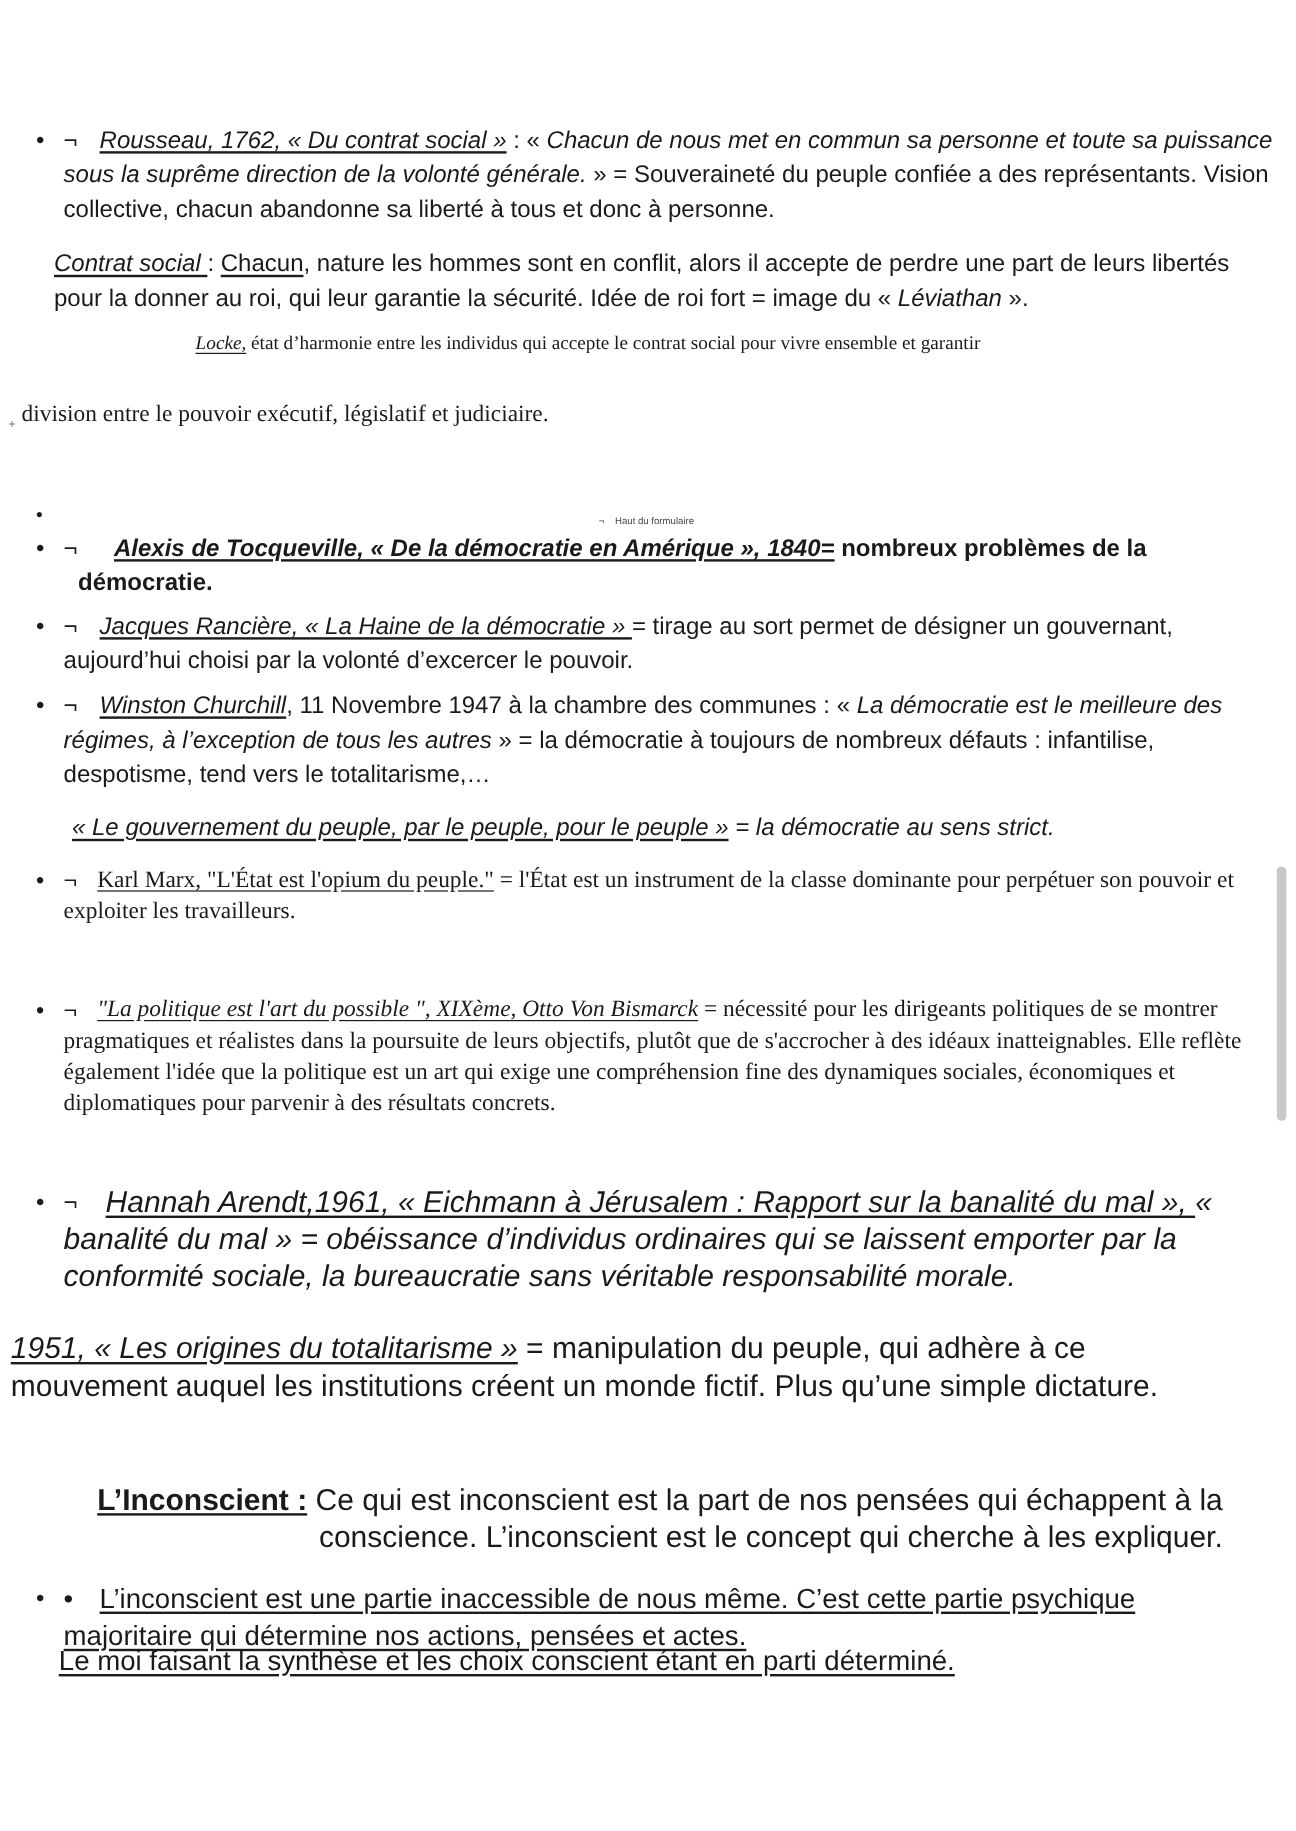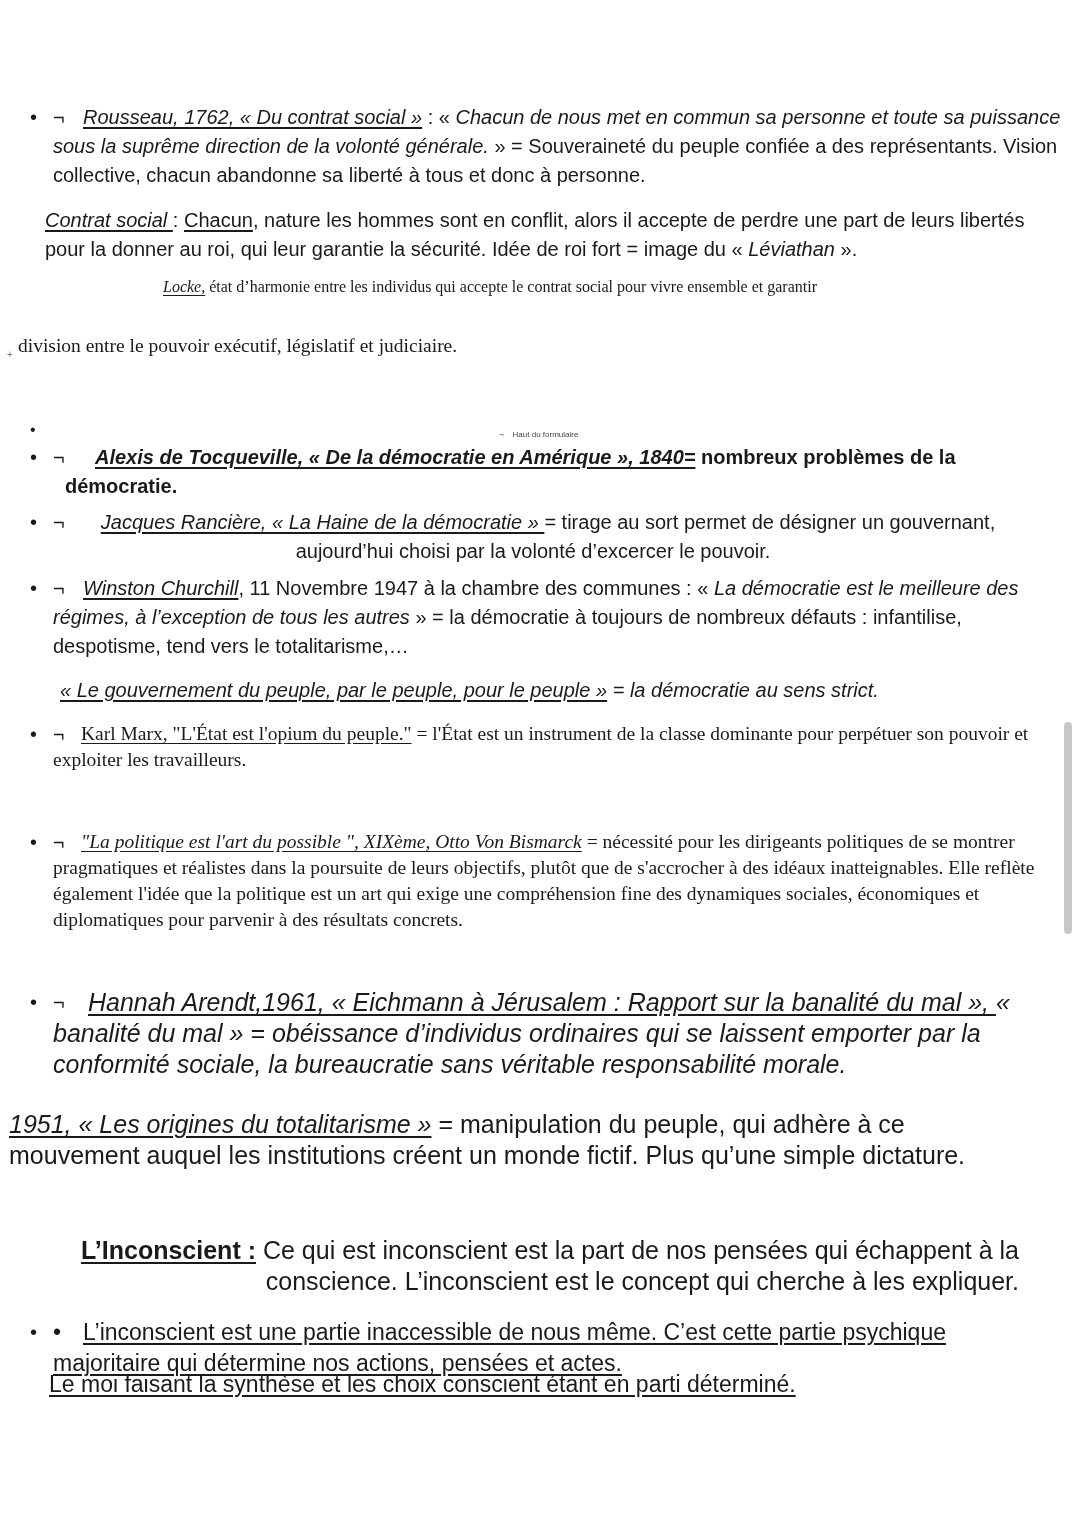--- a/index.html
+++ b/index.html
@@ -49,21 +49,21 @@
   <span class="bullet">•</span>
   <span class="not">¬</span>
   <div style="position:absolute;left:65px;top:0;width:980px;text-indent:30px;font-weight:bold;">
     <span class="i u">Alexis de Tocqueville, « De la démocratie en Amérique », 1840=</span><span> nombreux problèmes de la démocratie.</span>
   </div>
 </div>
 
 <div class="blk sans p20" style="top:508px;left:0;width:1080px;">
   <span class="bullet">•</span>
   <span class="not">¬</span>
-  <div style="position:absolute;left:53px;top:0;width:960px;text-indent:30px;text-align:center;">
+  <div style="position:absolute;left:53px;top:0;width:960px;text-indent:30px;">
     <span class="i u">Jacques Rancière,  « La Haine de la démocratie » </span><span>= tirage au sort permet de désigner un gouvernant, aujourd’hui choisi par la volonté d’excercer le pouvoir.</span>
   </div>
 </div>
 
 <div class="blk sans p20" style="top:574px;left:0;width:1080px;">
   <span class="bullet">•</span>
   <span class="not">¬</span>
   <div style="position:absolute;left:53px;top:0;width:975px;text-indent:30px;">
     <span class="i u">Winston Churchill</span><span>, 11 Novembre 1947 à la chambre des communes : « </span><span class="i">La démocratie est le meilleure des régimes, à l’exception de tous les autres</span><span> » = la démocratie à  toujours de nombreux défauts : infantilise, despotisme, tend vers le totalitarisme,…</span>
   </div>

